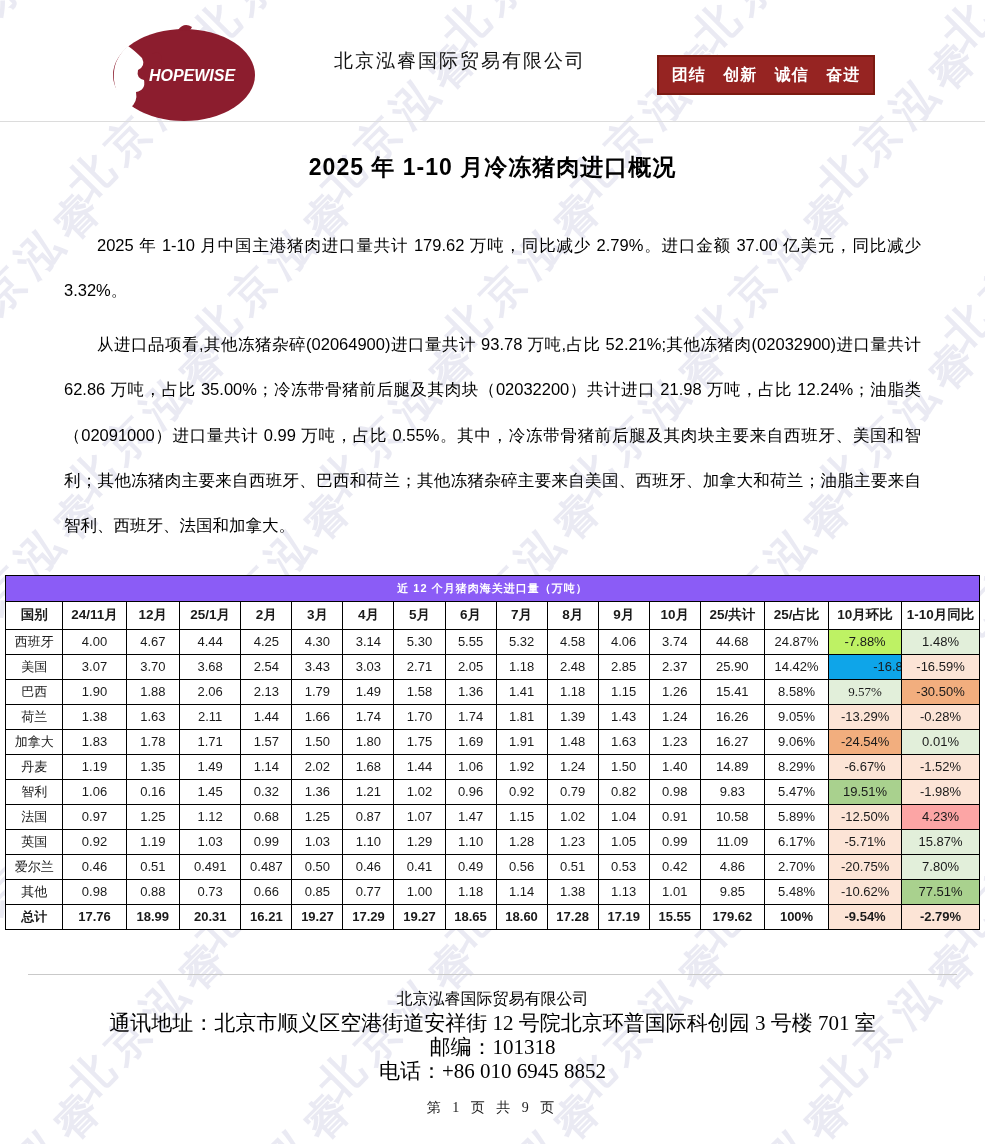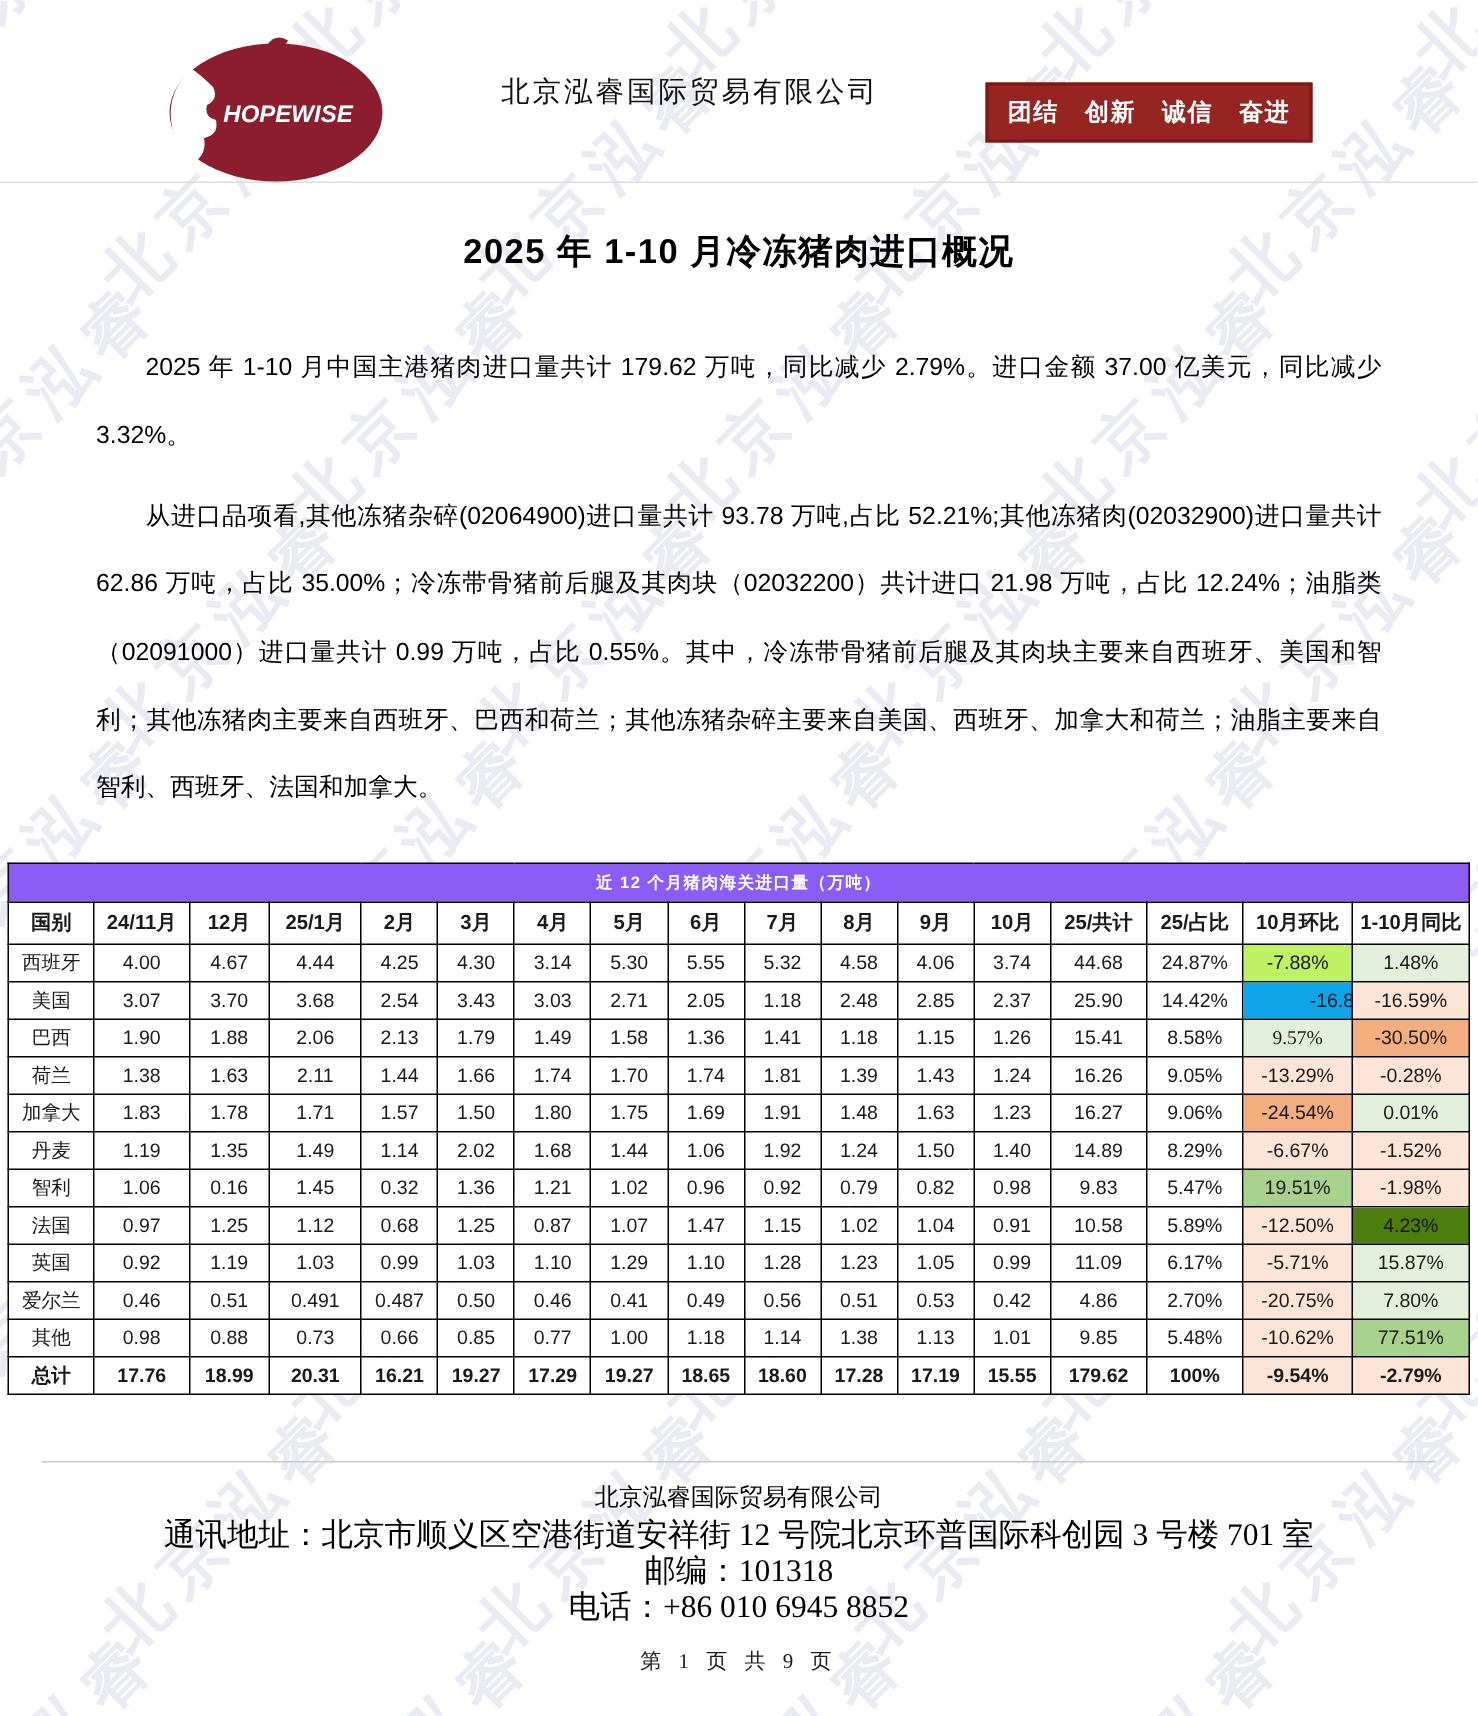--- a/index.html
+++ b/index.html
@@ -326,21 +326,21 @@
             <td>0.87</td>
             <td>1.07</td>
             <td>1.47</td>
             <td>1.15</td>
             <td>1.02</td>
             <td>1.04</td>
             <td>0.91</td>
             <td>10.58</td>
             <td>5.89%</td>
             <td style="background: rgb(252, 228, 214);">-12.50%</td>
-            <td style="background: #4d7c0f;">4.23%</td>
+            <td style="background: #fca5a5;">4.23%</td>
           </tr>
           <tr>
             <td>英国</td>
             <td>0.92</td>
             <td>1.19</td>
             <td>1.03</td>
             <td>0.99</td>
             <td>1.03</td>
             <td>1.10</td>
             <td>1.29</td>

